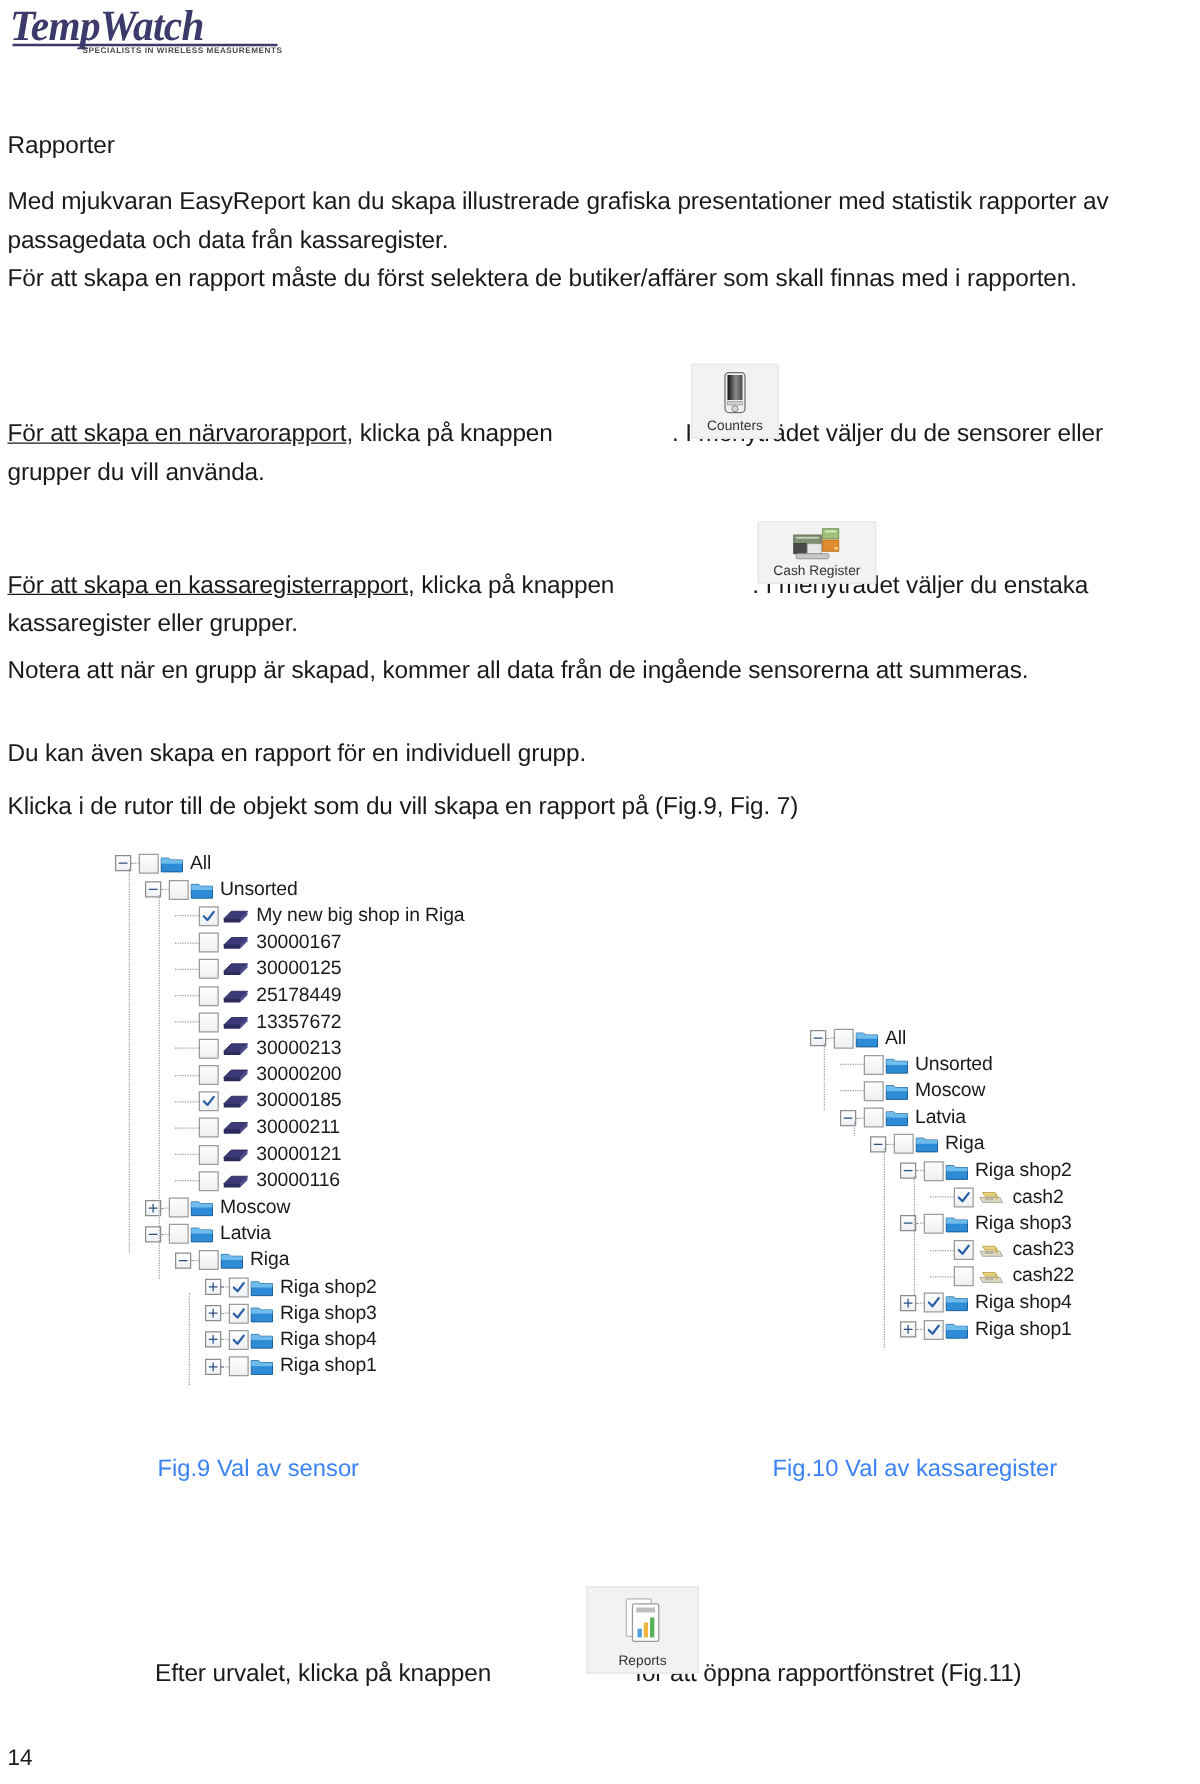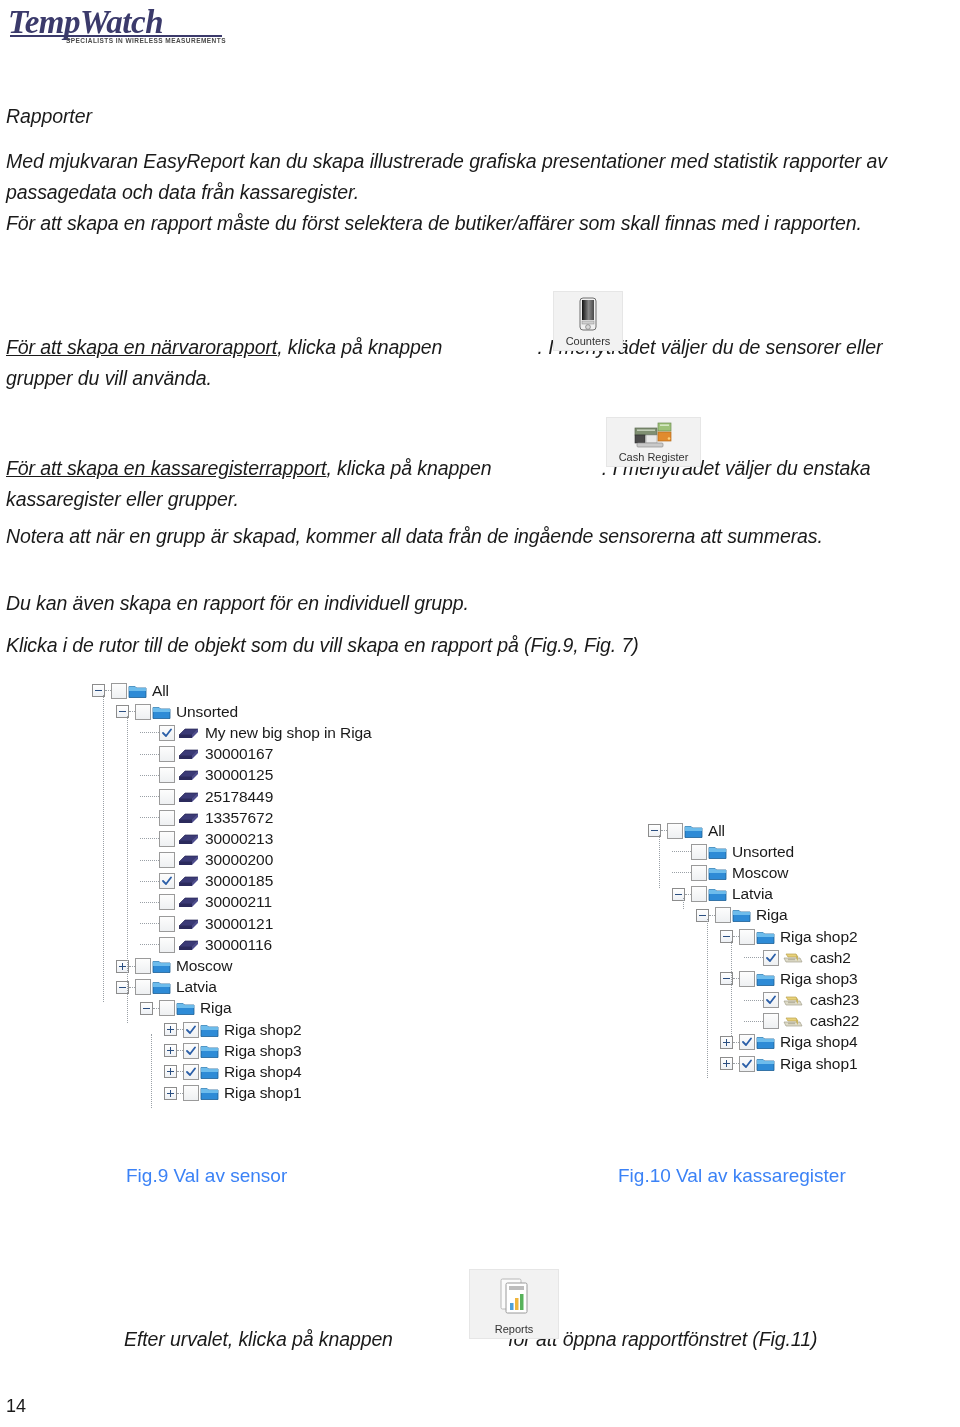--- a/index.html
+++ b/index.html
@@ -55,21 +55,20 @@
     font-weight: bold;
   }
 
   
   .doc-text {
     position: absolute;
     font-size: 19.5px;
     line-height: 31px;
     color: #1a1a1a;
     letter-spacing: -0.1px;
-    font-style: italic;
   }
   .underlined { text-decoration: underline; }
 
   #heading-rapporter { left: 6px; top: 101px; }
   #para-intro { left: 6px; top: 146px; width: 910px; }
   #para-create { left: 6px; top: 208px; width: 915px; }
   #para-attendance { left: 6px; top: 332px; width: 940px; }
   #para-cashreg { left: 6px; top: 453px; width: 950px; }
   #para-note { left: 6px; top: 521px; width: 900px; }
   #para-individual { left: 6px; top: 588px; width: 900px; }

